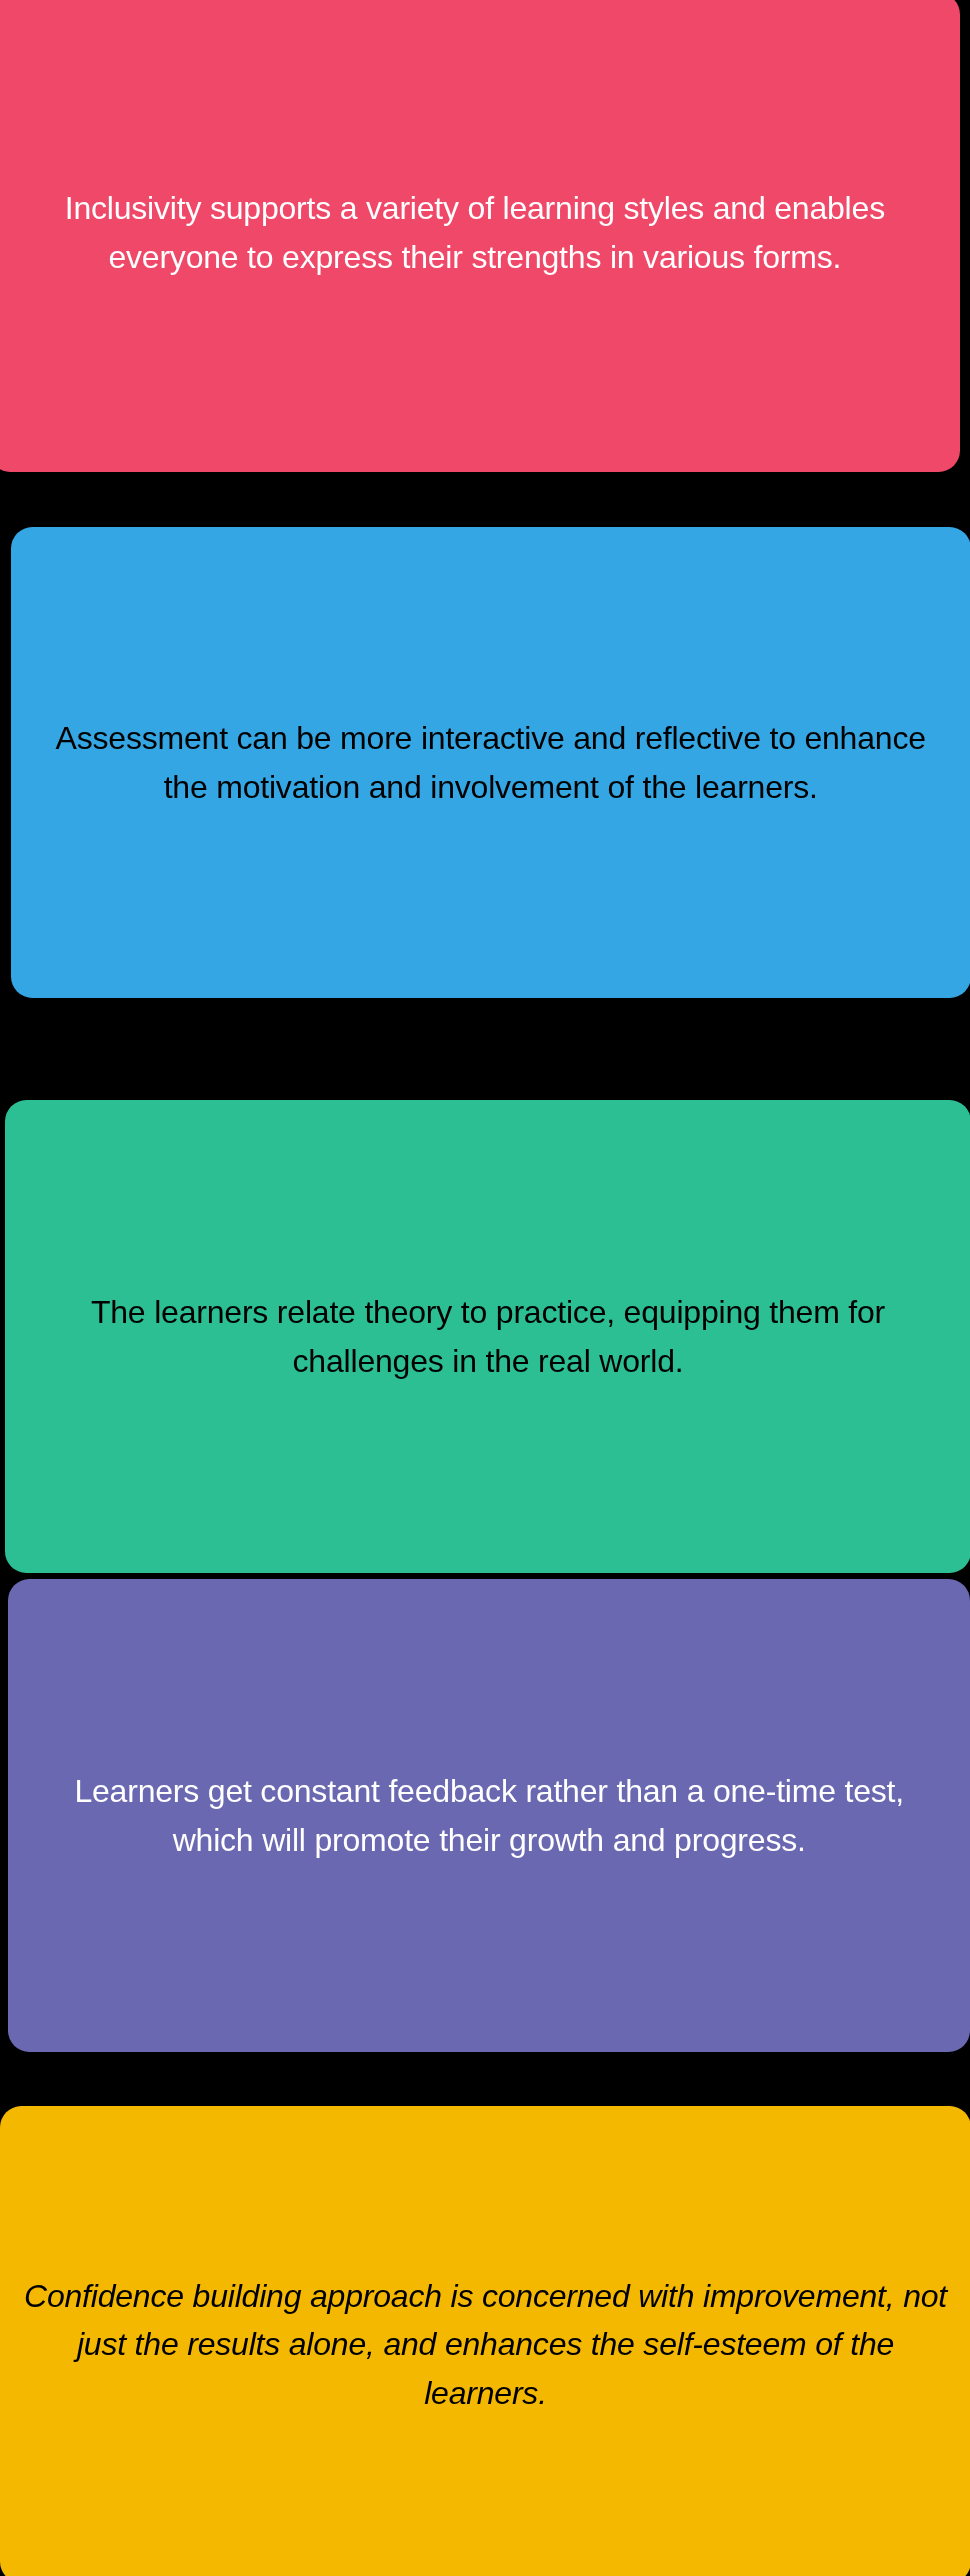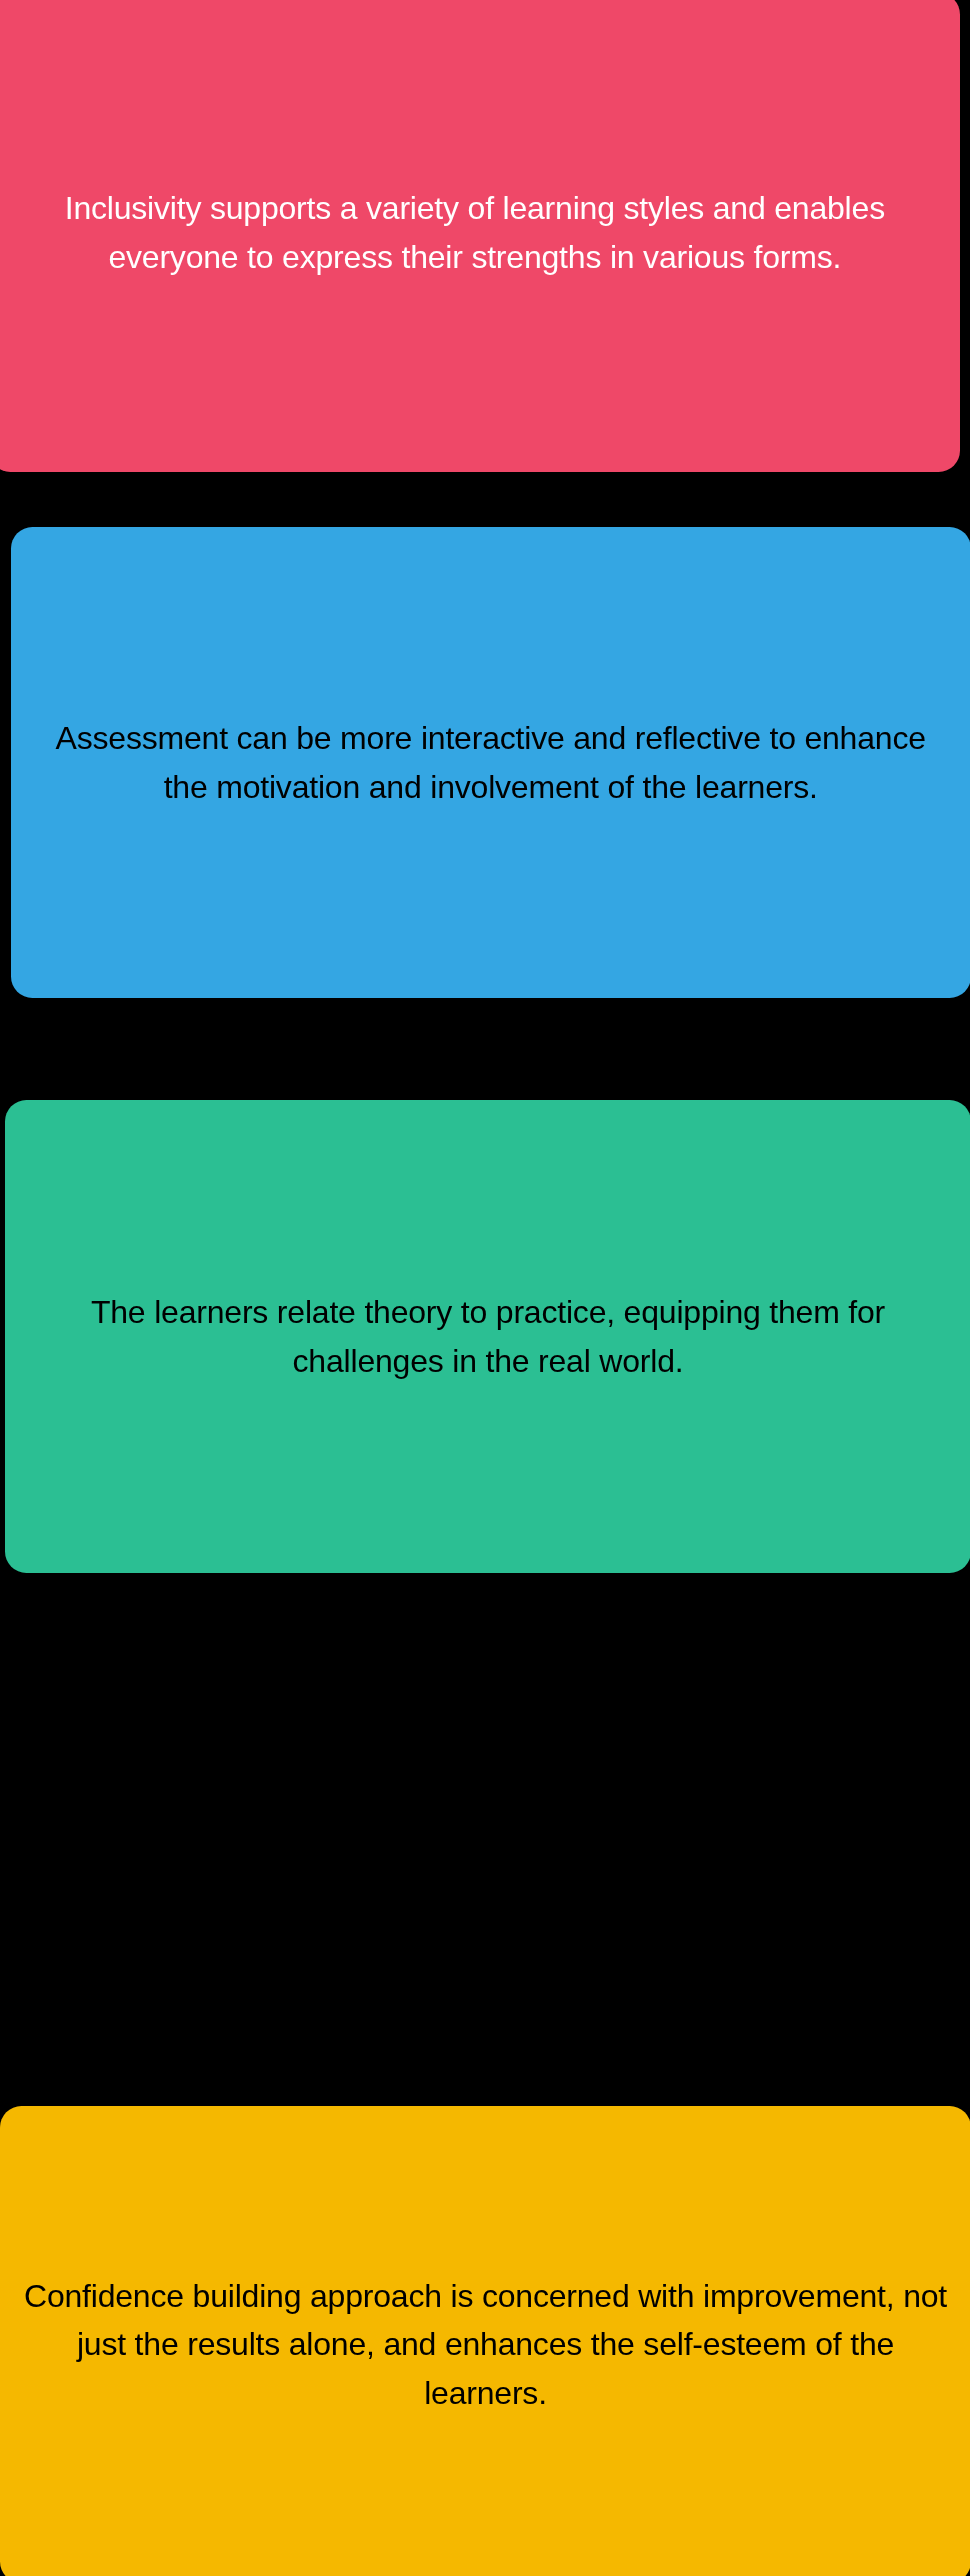--- a/index.html
+++ b/index.html
@@ -50,38 +50,41 @@
   #card-1 { left: -10.7px;  top: -6.6px;    width: 971px; height: 479px; }
   #card-2 { left: 10.7px;   top: 527px;   width: 960px; height: 471px; }
   #card-3 { left: 5px;    top: 1052px;  width: 966px; height: 473px; }
   #card-4 { left: 8.2px;   top: 1579px;  width: 962px; height: 473px; }
   #card-5 { left: 0px;    top: 2106px;  width: 971px; height: 477px; }
 
   #card-1 .card-text { padding: 0 37px; }
   #card-2 .card-text { padding: 0 26px; }
   #card-3 .card-text { padding: 0 49px; }
   #card-4 .card-text { padding: 0 43px; }
-  #card-5 .card-text { padding: 0 20px; }
+  #card-5 .card-text { padding: 0 20px; font-style: italic; }
 </style>
 </head>
 <body style="background-color: rgb(0, 0, 0);">
 
 <div id="cards-stack" style="background-color: rgb(0, 0, 0);">
 
   <div class="card" id="card-1" style="background-color: rgb(239, 72, 104); color: rgb(255, 255, 255);">
     <p class="card-text">Inclusivity supports a variety of learning styles and enables everyone to express their strengths in various forms.</p>
   </div>
 
   <div class="card" id="card-2" style="background-color: rgb(52, 166, 227); color: rgb(0, 0, 0);">
     <p class="card-text">Assessment can be more interactive and reflective to enhance the motivation and involvement of the learners.</p>
   </div>
 
   <div class="card" id="card-3" style="background-color: rgb(43, 191, 147); color: rgb(0, 0, 0); margin-top: 48px;">
     <p class="card-text">The learners relate theory to practice, equipping them for challenges in the real world.</p>
   </div>
 
+  <div class="card" id="card-4" style="background-color: rgb(107, 104, 178); color: rgb(255, 255, 255);">
+    <p class="card-text">Learners get constant feedback rather than a one-time test, which will promote their growth and progress.</p>
+  </div>
 
   <div class="card" id="card-5" style="background-color: rgb(245, 184, 0); color: rgb(0, 0, 0);">
     <p class="card-text">Confidence building approach is concerned with improvement, not just the results alone, and enhances the self-esteem of the learners.</p>
   </div>
 
 </div>
 
 
 </body></html>

